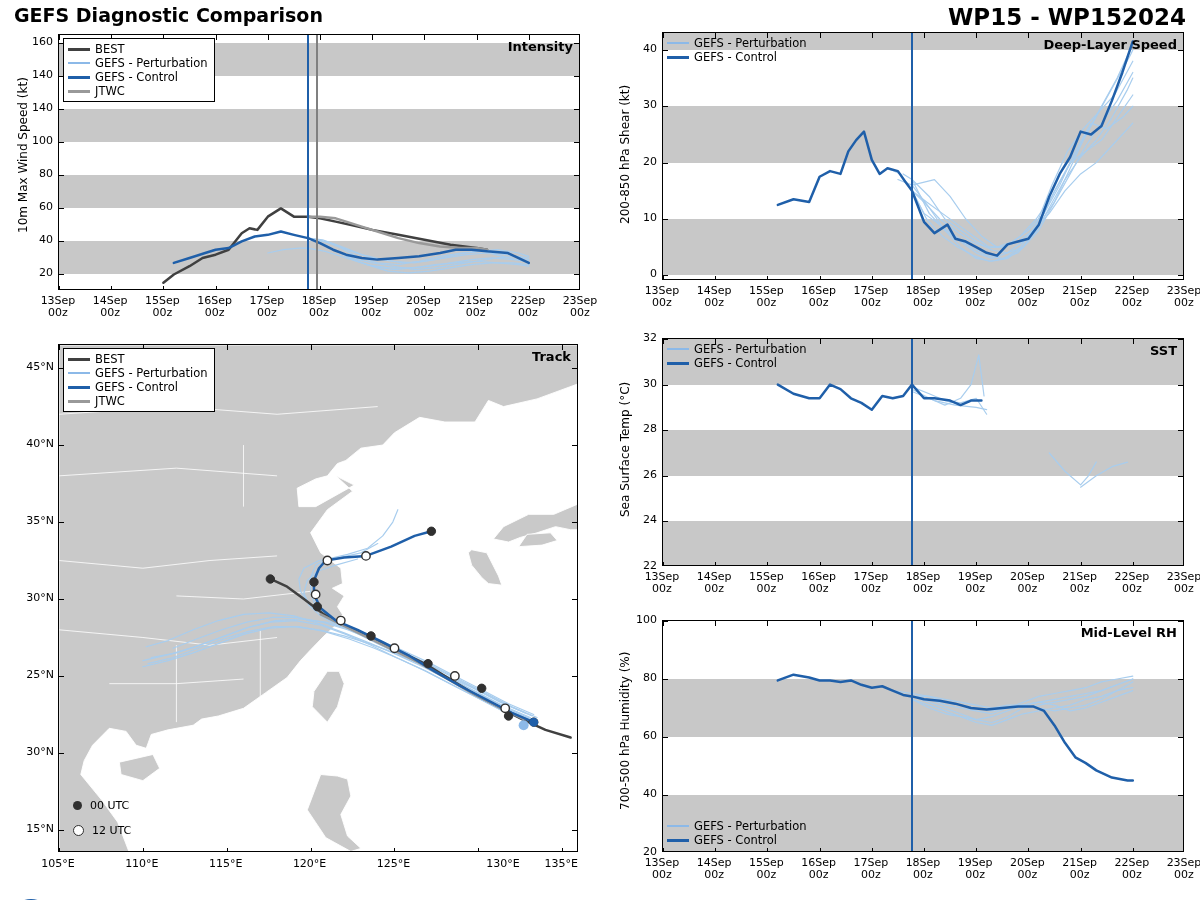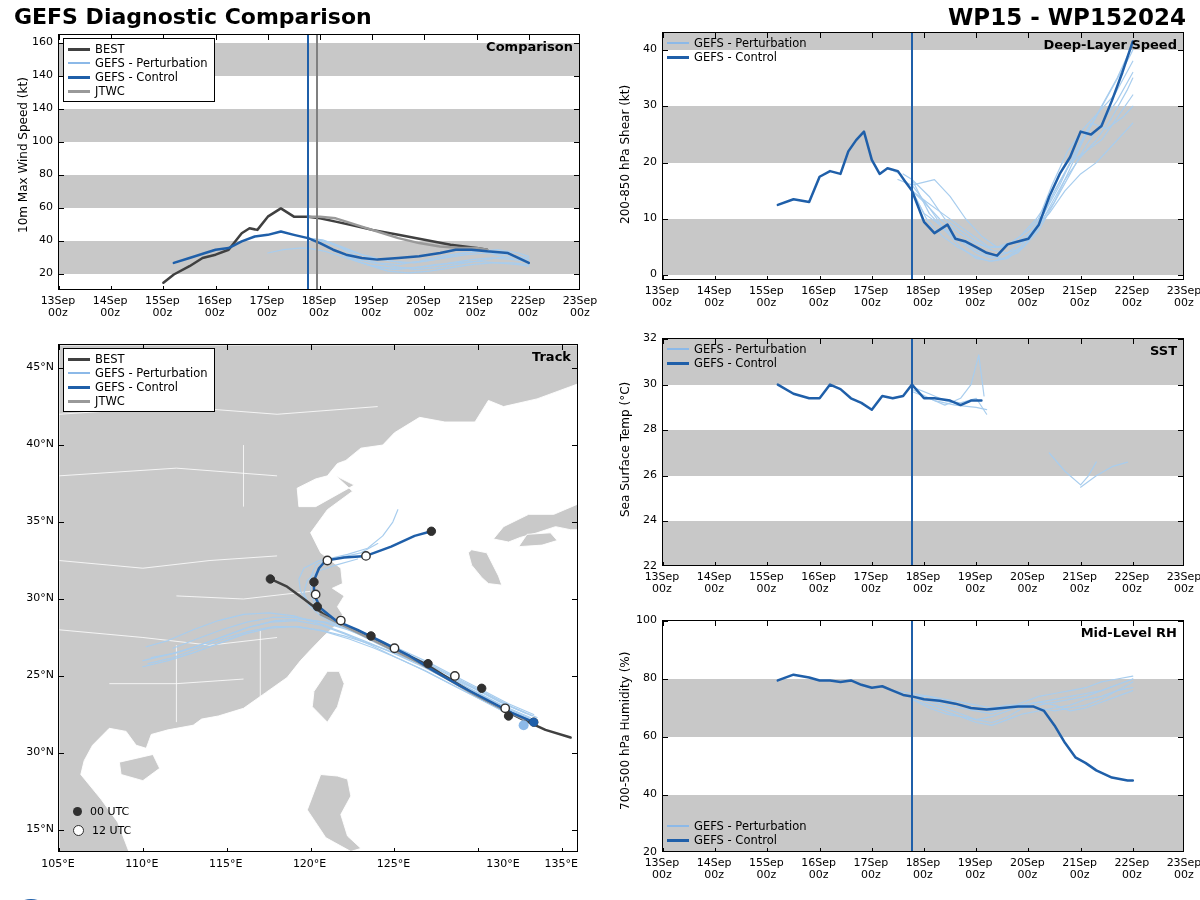--- a/index.html
+++ b/index.html
@@ -2,21 +2,21 @@
 <html><head>
 <meta charset="utf-8">
 <style>
   html,body{margin:0;padding:0;}
   body{
     width:1200px;height:900px;background:#ffffff;
     font-family:"DejaVu Sans", sans-serif;
     color:#000;position:relative;overflow:hidden;
   }
   .title-left{
-    position:absolute;left:14px;top:4px;font-size:22px;font-weight:bold;
+    position:absolute;left:14px;top:4px;font-size:19px;font-weight:bold;
     letter-spacing:0px;
   }
   .title-right{
     position:absolute;right:14px;top:4px;font-size:23px;font-weight:bold;
   }
   .panel{position:absolute;box-sizing:border-box;}
   .plotbox{position:absolute;box-sizing:border-box;border:1px solid #000;background:#fff;overflow:hidden;}
   .bandwrap{position:absolute;left:0;top:0;right:0;bottom:0;overflow:hidden;}
   .band{position:absolute;left:0;right:0;background:#c8c8c8;}
   .panel-label{
@@ -65,21 +65,21 @@
         <polyline points="248.994,203.1483870967742 271.44,208.1032258064516 292.32,216.36129032258066 313.2,222.96774193548387 334.08,226.2709677419355 354.96,227.9225806451613 375.84,224.61935483870968 396.72,219.66451612903225 417.6,216.36129032258066 438.48,214.70967741935485 459.36000000000007,218.01290322580644 469.8,221.31612903225806" fill="none" stroke="#a8cdee" stroke-width="1.2" stroke-linejoin="round" stroke-linecap="round"></polyline>
         <polyline points="248.994,203.1483870967742 268.83,211.40645161290323 287.1,221.31612903225806 307.98,229.5741935483871 328.86,236.18064516129033 349.74,237.83225806451614 370.62,236.18064516129033 391.5,232.8774193548387 412.38,229.5741935483871 433.26000000000005,227.9225806451613 454.13999999999993,227.9225806451613 469.8,229.5741935483871" fill="none" stroke="#a8cdee" stroke-width="1.2" stroke-linejoin="round" stroke-linecap="round"></polyline>
         <polyline points="208.8,218.01290322580644 224.46,214.70967741935485 240.11999999999998,213.05806451612904 248.994,213.05806451612904 266.22,216.36129032258066 287.1,222.96774193548387 307.98,229.5741935483871 328.86,232.8774193548387 349.74,232.8774193548387 370.62,231.2258064516129 391.5,227.9225806451613 412.38,224.61935483870968 433.26000000000005,222.96774193548387 454.13999999999993,224.61935483870968 469.8,226.2709677419355" fill="none" stroke="#a8cdee" stroke-width="1.2" stroke-linejoin="round" stroke-linecap="round"></polyline>
         <polyline points="248.994,203.1483870967742 263.61,204.8 281.88,211.40645161290323 302.76,219.66451612903225 323.64,224.61935483870968 344.52,227.9225806451613 365.4,226.2709677419355 386.28,222.96774193548387 407.16,219.66451612903225 428.03999999999996,218.01290322580644 448.92,219.66451612903225 469.8,224.61935483870968" fill="none" stroke="#a8cdee" stroke-width="1.2" stroke-linejoin="round" stroke-linecap="round"></polyline>
         <polyline points="104.4,247.74193548387098 114.84000000000002,239.48387096774195 130.5,231.2258064516129 143.55,222.96774193548387 156.6,219.66451612903225 169.65,214.70967741935485 182.7,198.19354838709677 190.53,193.23870967741937 198.36,194.89032258064515 208.8,181.67741935483872 221.85,173.4193548387097 234.9,181.67741935483872 248.994,181.67741935483872 261,183.3290322580645 276.66,186.63225806451612 292.32,189.93548387096774 313.2,194.89032258064515 339.3,199.84516129032258 365.4,204.8 391.5,209.75483870967741 417.6,213.05806451612904 428.03999999999996,214.70967741935485" fill="none" stroke="#404040" stroke-width="2.5" stroke-linejoin="round" stroke-linecap="round"></polyline>
         <polyline points="248.994,181.67741935483872 261,181.67741935483872 276.66,183.3290322580645 287.1,186.63225806451612 302.76,191.58709677419355 318.42,196.54193548387096 339.3,203.1483870967742 360.18,208.1032258064516 381.06,211.40645161290323 401.94,213.05806451612904 417.6,213.05806451612904 428.03999999999996,214.70967741935485" fill="none" stroke="#999999" stroke-width="2.5" stroke-linejoin="round" stroke-linecap="round"></polyline>
         <polyline points="114.84000000000002,227.9225806451613 130.5,222.96774193548387 146.16,218.01290322580644 156.6,214.70967741935485 169.65,213.05806451612904 182.7,206.4516129032258 195.75,201.4967741935484 208.8,199.84516129032258 221.85,196.54193548387096 234.9,199.84516129032258 248.994,203.1483870967742 261,208.1032258064516 274.05,214.70967741935485 287.1,219.66451612903225 302.76,222.96774193548387 318.42,224.61935483870968 339.3,222.96774193548387 360.18,221.31612903225806 381.06,218.01290322580644 396.72,214.70967741935485 412.38,214.70967741935485 428.03999999999996,216.36129032258066 448.92,218.01290322580644 469.8,227.9225806451613" fill="none" stroke="#1f5fa9" stroke-width="2.5" stroke-linejoin="round" stroke-linecap="round"></polyline>
       </svg>
       <div class="vline" style="left: 247.994px; top: 0px; height: 256px;"></div>
       <div class="vline grey" style="left: 257.39px; top: 0px; height: 256px;"></div>
-      <div class="panel-label">Comparison</div>
+      <div class="panel-label">Intensity</div>
       <div class="tickmark" style="left: 0px; top: 239.484px; width: 5px; height: 1px;"></div>
       <div class="tickmark" style="right: 0px; top: 239.484px; width: 5px; height: 1px;"></div>
       <div class="tickmark" style="left: 0px; top: 206.452px; width: 5px; height: 1px;"></div>
       <div class="tickmark" style="right: 0px; top: 206.452px; width: 5px; height: 1px;"></div>
       <div class="tickmark" style="left: 0px; top: 173.419px; width: 5px; height: 1px;"></div>
       <div class="tickmark" style="right: 0px; top: 173.419px; width: 5px; height: 1px;"></div>
       <div class="tickmark" style="left: 0px; top: 140.387px; width: 5px; height: 1px;"></div>
       <div class="tickmark" style="right: 0px; top: 140.387px; width: 5px; height: 1px;"></div>
       <div class="tickmark" style="left: 0px; top: 107.355px; width: 5px; height: 1px;"></div>
       <div class="tickmark" style="right: 0px; top: 107.355px; width: 5px; height: 1px;"></div>
@@ -295,21 +295,21 @@
         <div class="legend-row">
           <span class="legend-line thick" style="border-top-color: rgb(31, 95, 169);"></span>
           <span>GEFS - Control</span>
         </div>
         <div class="legend-row">
           <span class="legend-line thick" style="border-top-color: rgb(153, 153, 153);"></span>
           <span>JTWC</span>
         </div>
       </div>
       <div class="tracklegend" style="left: 14px; bottom: 14px;">
-        <div style="display: flex; align-items: center; margin-bottom: 6px;">
+        <div style="display: flex; align-items: center; margin-bottom: 12px;">
           <span style="display: inline-block; width: 9px; height: 9px; border-radius: 50%; background: rgb(48, 48, 48); margin-right: 8px;"></span>
           <span>00 UTC</span>
         </div>
         <div style="display: flex; align-items: center;">
           <span style="display: inline-block; width: 9px; height: 9px; border-radius: 50%; background: rgb(255, 255, 255); border: 1.4px solid rgb(48, 48, 48); margin-right: 8px;"></span>
           <span>12 UTC</span>
         </div>
       </div>
       <div class="tickmark" style="left: 0px; top: 484.909px; width: 5px; height: 1px;"></div>
       <div class="tickmark" style="right: 0px; top: 484.909px; width: 5px; height: 1px;"></div>

